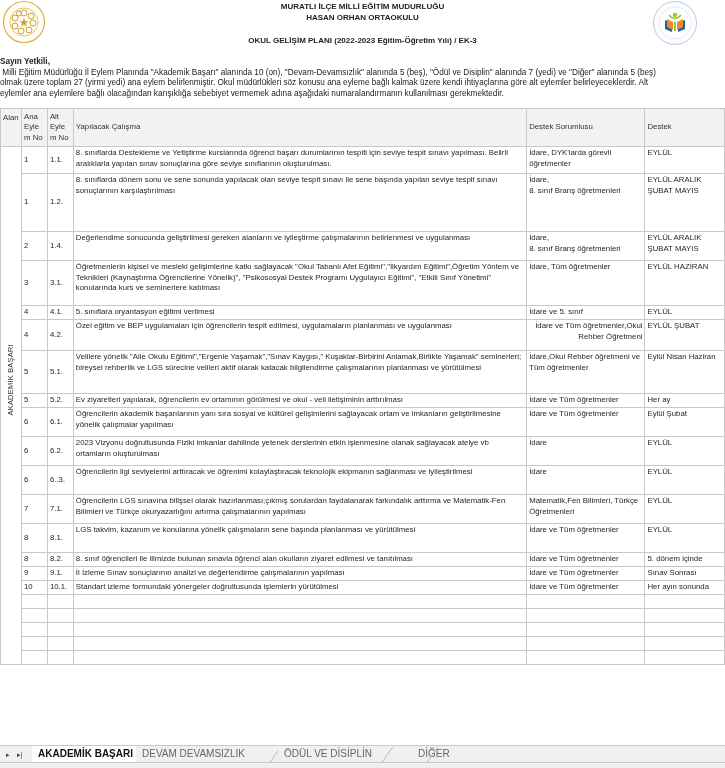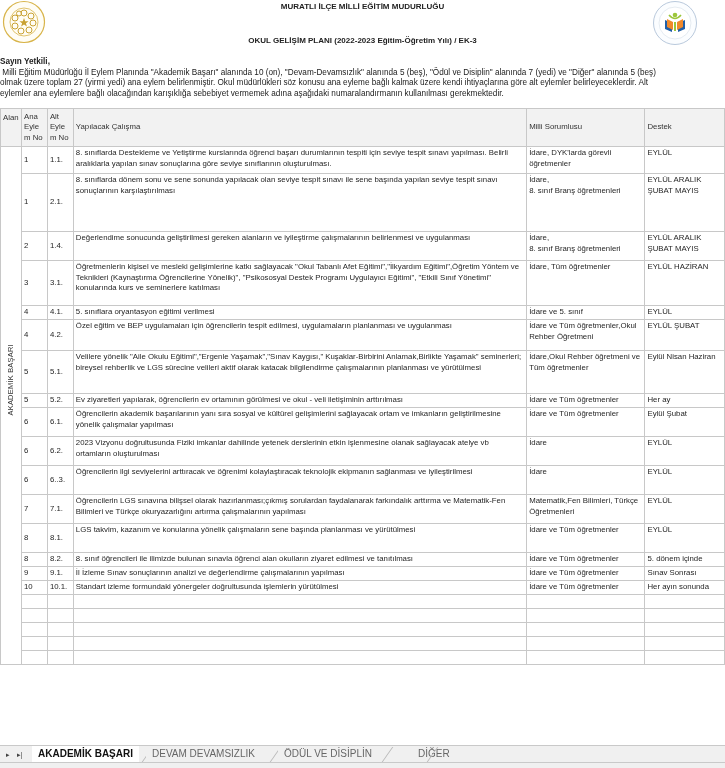--- a/index.html
+++ b/index.html
@@ -66,20 +66,21 @@
     <path d="M13 20 L20 23 L20 32 L13 29 Z" fill="#1f5fa8"></path>
     <path d="M33 20 L26 23 L26 32 L33 29 Z" fill="#1f5fa8"></path>
     <path d="M15 19 L21 22 L21 30 L15 27 Z" fill="#f0892b"></path>
     <path d="M31 19 L25 22 L25 30 L31 27 Z" fill="#f0892b"></path>
     <path d="M23 22 L23 31" stroke="#9cc63b" stroke-width="2"></path>
     <circle cx="23" cy="15" r="2.3" fill="#9cc63b"></circle>
     <path d="M17 15 Q23 22 29 15" fill="none" stroke="#9cc63b" stroke-width="1.6"></path>
   </svg>
 
   <div class="hdr-line hdr-1">MURATLI İLÇE MİLLİ EĞİTİM MUDURLUĞU</div>
+  <div class="hdr-line hdr-2">HASAN ORHAN ORTAOKULU</div>
   <div class="hdr-line hdr-3">OKUL GELİŞİM PLANI (2022-2023 Eğitim-Öğretim Yılı) / EK-3</div>
 
   <div class="intro">
     <div class="greet">Sayın Yetkili,</div>
     <div style="margin-left:-4px">İl Milli Eğitim Müdürlüğü İl Eylem Planında "Akademik Başarı" alanında 10 (on), "Devam-Devamsızlık" alanında 5 (beş), "Ödül ve Disiplin" alanında 7 (yedi) ve "Diğer" alanında 5 (beş)</div>
     <div>olmak üzere toplam 27 (yirmi yedi) ana eylem belirlenmiştir. Okul müdürlükleri söz konusu ana eyleme bağlı kalmak üzere kendi ihtiyaçlarına göre alt eylemler belirleyeceklerdir. Alt</div>
     <div>eylemler ana eylemlere bağlı olacağından karışıklığa sebebiyet vermemek adına aşağıdaki numaralandırmanın kullanılması gerekmektedir.</div>
   </div>
 
   <table class="plan">
@@ -90,38 +91,38 @@
         <col class="col-yap">
         <col class="col-sor">
         <col class="col-tar">
     </colgroup>
     <thead>
       <tr style="height:38px">
         <th style="vertical-align:top;padding-top:4px">Alan</th>
         <th>Ana Eyle m No</th>
         <th>Alt Eyle m No</th>
         <th>Yapılacak Çalışma</th>
-        <th>Milli Sorumlusu</th>
+        <th>Destek Sorumlusu</th>
         <th>Destek</th>
       </tr>
     </thead>
     <tbody id="plan-body">
         <tr style="height: 27px;">
           <td class="alan-cell" rowspan="21">
             <div class="alan-label">AKADEMİK BAŞARI</div>
           </td>
           <td class="mid">1</td>
           <td class="mid">1.1.</td>
           <td>8. sınıflarda Destekleme ve Yetiştirme kurslarında öğrenci başarı durumlarının tespiti için seviye tespit sınavı yapılması. Belirli aralıklarla yapılan sınav sonuçlarına göre seviye sınıflarının oluşturulması.</td>
           <td style="white-space: pre-line; margin-left: 20px;">İdare, DYK'larda görevli öğretmenler</td>
           <td style="white-space: pre-line;">EYLÜL</td>
         </tr>
         <tr style="height: 58px;">
           <td class="mid">1</td>
-          <td class="mid">2.1.</td>
+          <td class="mid">1.2.</td>
           <td>8. sınıflarda dönem sonu ve sene sonunda yapılacak olan seviye tespit sınavı ile sene başında yapılan seviye tespit sınavı sonuçlarının karşılaştırılması</td>
           <td style="white-space: pre-line;">İdare,
 8. sınıf Branş öğretmenleri</td>
           <td style="white-space: pre-line;">EYLÜL ARALIK ŞUBAT MAYIS</td>
         </tr>
         <tr style="height: 29px;">
           <td class="mid">2</td>
           <td class="mid">1.4.</td>
           <td>Değerlendime sonucunda geliştirilmesi gereken alanların ve iyileştirme çalışmalarının belirlenmesi ve uygulanması</td>
           <td style="white-space: pre-line;">İdare,
@@ -139,21 +140,21 @@
           <td class="mid">4</td>
           <td class="mid">4.1.</td>
           <td>5. sınıflara oryantasyon eğitimi verilmesi</td>
           <td style="white-space: pre-line;">İdare ve 5. sınıf</td>
           <td style="white-space: pre-line;">EYLÜL</td>
         </tr>
         <tr style="height: 31px;">
           <td class="mid">4</td>
           <td class="mid">4.2.</td>
           <td>Özel eğitim ve BEP uygulamaları için öğrencilerin tespit edilmesi, uygulamaların planlanması ve uygulanması</td>
-          <td style="white-space: pre-line;">İdare ve Tüm öğretmenler,Okul Rehber Öğretmeni</td>
+          <td style="white-space: pre-line; text-align: right;">İdare ve Tüm öğretmenler,Okul Rehber Öğretmeni</td>
           <td style="white-space: pre-line;">EYLÜL ŞUBAT</td>
         </tr>
         <tr style="height: 43px;">
           <td class="mid">5</td>
           <td class="mid">5.1.</td>
           <td>Velilere yönelik "Aile Okulu Eğitimi","Ergenle Yaşamak","Sınav Kaygısı," Kuşaklar-Birbirini Anlamak,Birlikte Yaşamak" seminerleri; bireysel rehberlik ve LGS sürecine velileri aktif olarak katacak bilgilendirme çalışmalarının planlanması ve yürütülmesi</td>
           <td style="white-space: pre-line;">İdare,Okul Rehber öğretmeni ve
 Tüm öğretmenler</td>
           <td style="white-space: pre-line;">Eylül Nisan Haziran</td>
         </tr>
@@ -258,19 +259,19 @@
       </tbody>
   </table>
 </div>
 
 <div class="tabbar">
   <div class="tab-strip-line"></div>
   <span class="tab-nav" style="left:6px">▸</span>
   <span class="tab-nav" style="left:17px">▸|</span>
   <div class="tab active" style="left:32px">AKADEMİK BAŞARI</div>
   <div class="tab-sep" style="left:147px"></div>
-  <div class="tab" style="left:146px">DEVAM DEVAMSIZLIK</div>
+  <div class="tab" style="left:136px">DEVAM DEVAMSIZLIK</div>
   <div class="tab-sep" style="left:275px"></div>
   <div class="tab" style="left:278px">ÖDÜL VE DİSİPLİN</div>
   <div class="tab-sep" style="left:387px"></div>
   <div class="tab" style="left:412px">DİĞER</div>
   <div class="tab-sep" style="left:432px"></div>
 </div>
 
 </body></html>

